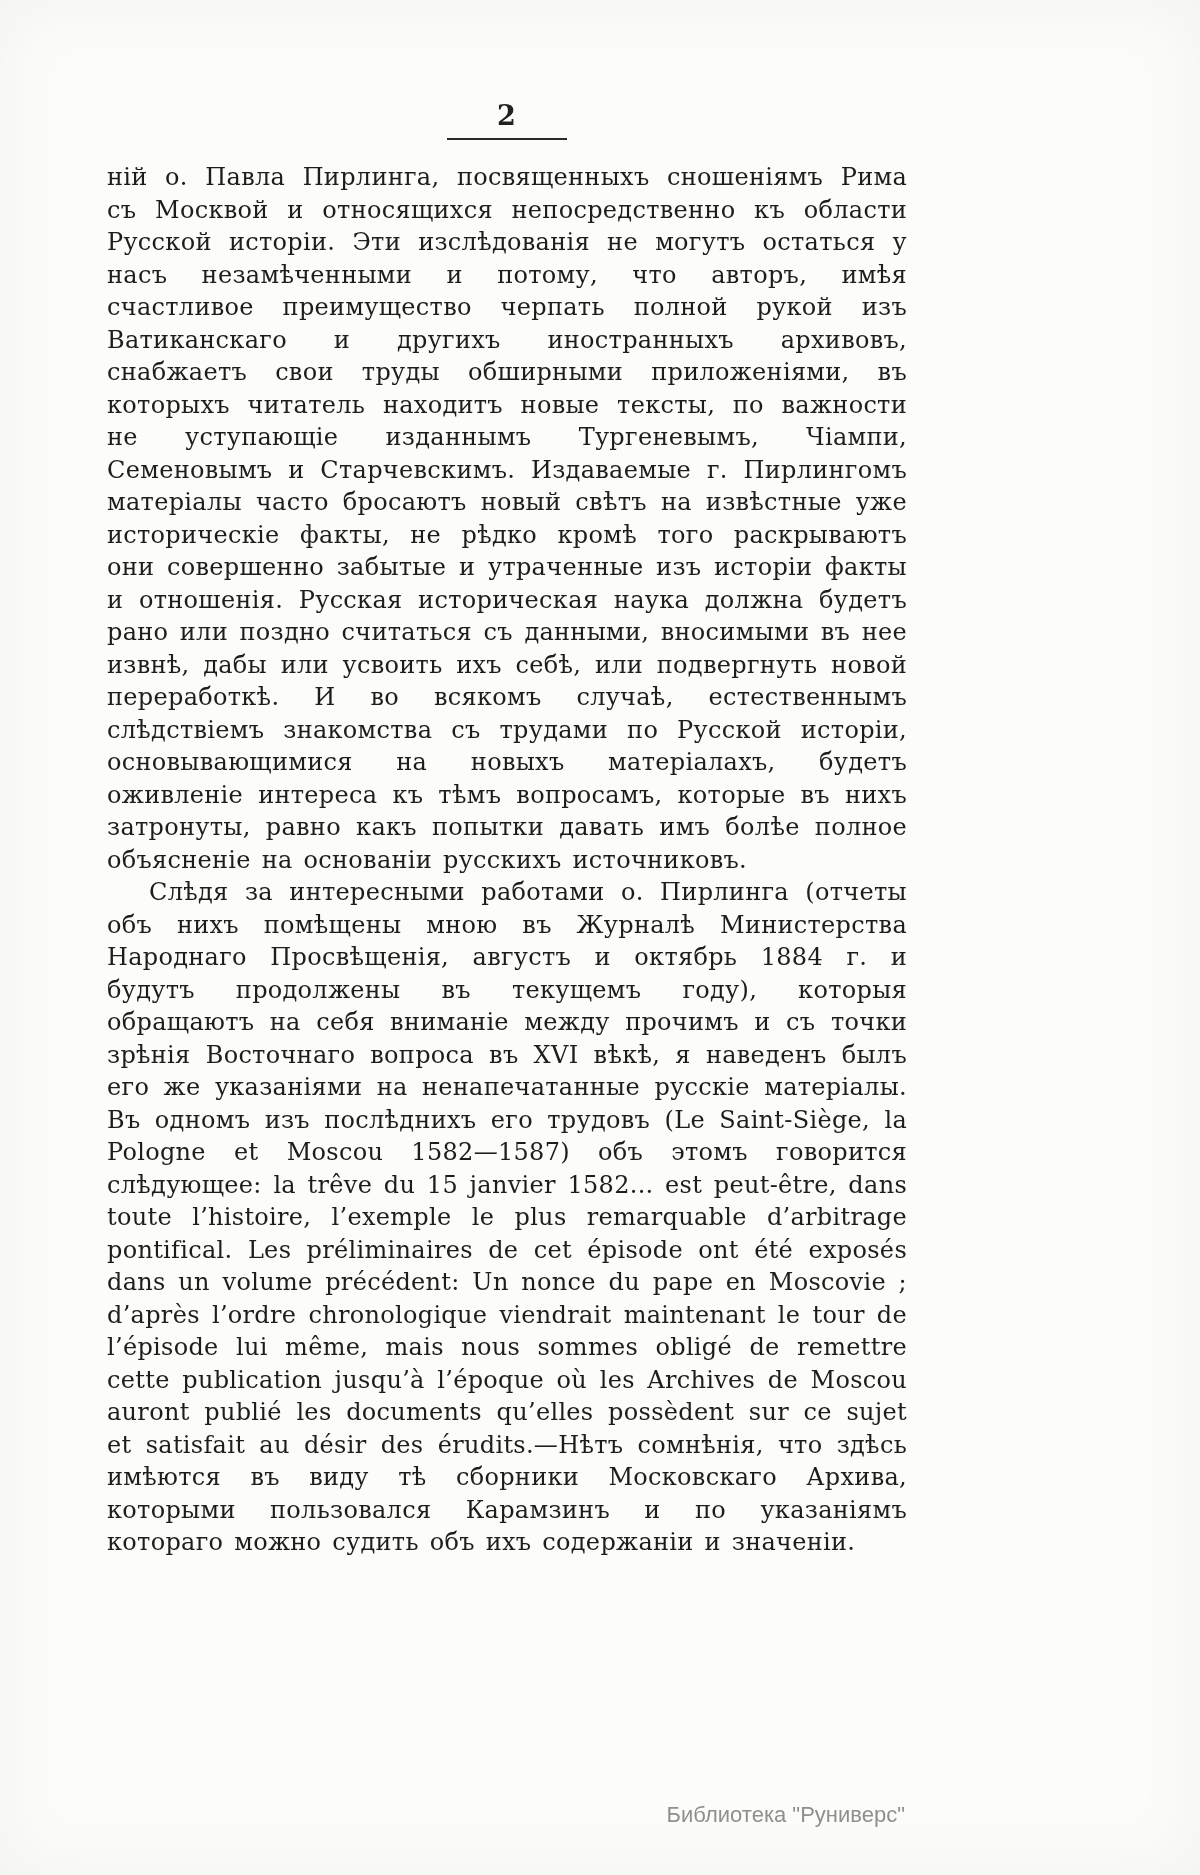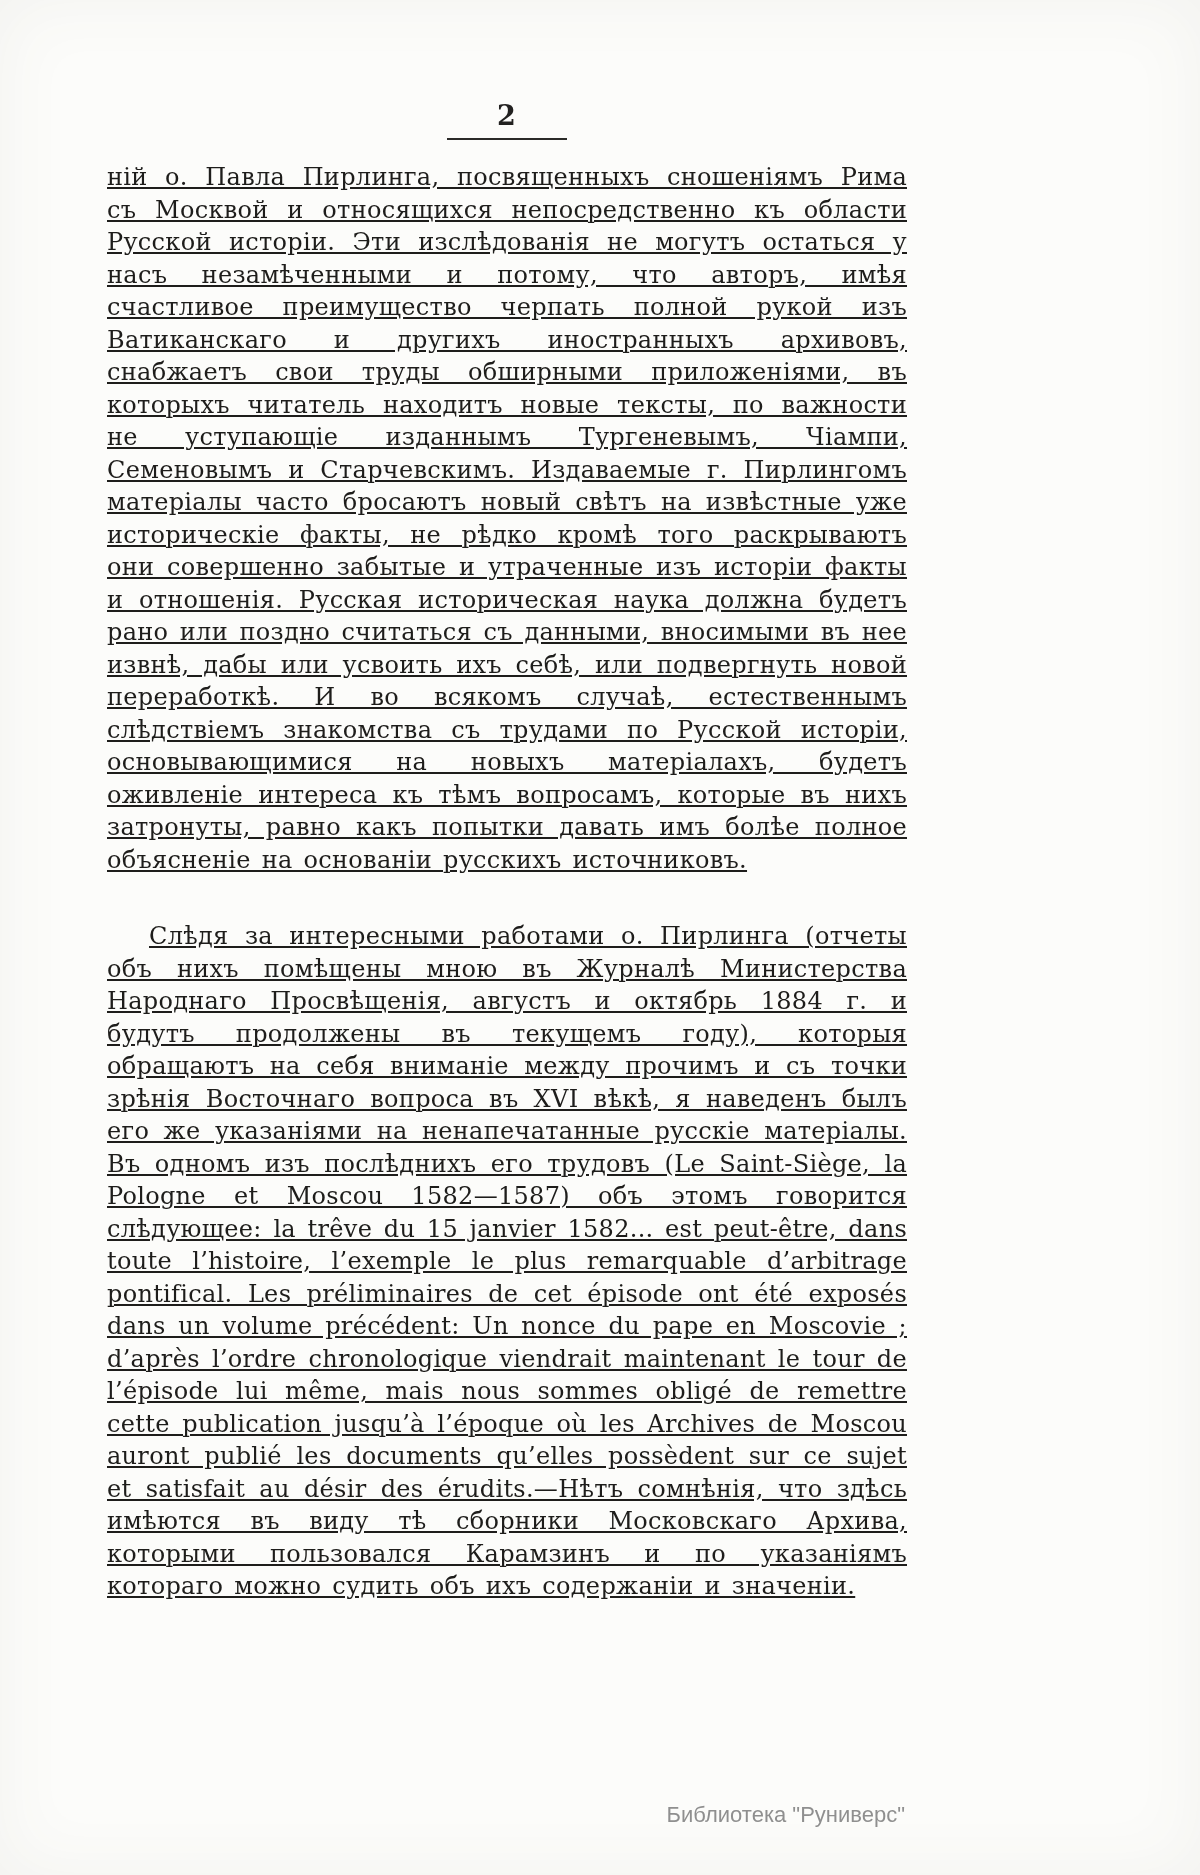--- a/index.html
+++ b/index.html
@@ -41,28 +41,26 @@
   .text-block {
     position: absolute;
     top: 161px;
     left: 107px;
     width: 800px;
     font-size: 24px;
     line-height: 32.5px;
     text-align: justify;
     letter-spacing: 0.3px;
     word-spacing: 3px;
-    text-decoration: underline;
   }
   .para {
     margin: 0;
   }
   .para.indent {
     text-indent: 42px;
-    margin-top: 44px;
   }
   .watermark {
     position: absolute;
     top: 1802px;
     right: 295px;
     font-family: "Liberation Sans", "DejaVu Sans", sans-serif;
     font-size: 22px;
     color: #8f8f8f;
     white-space: nowrap;
   }

